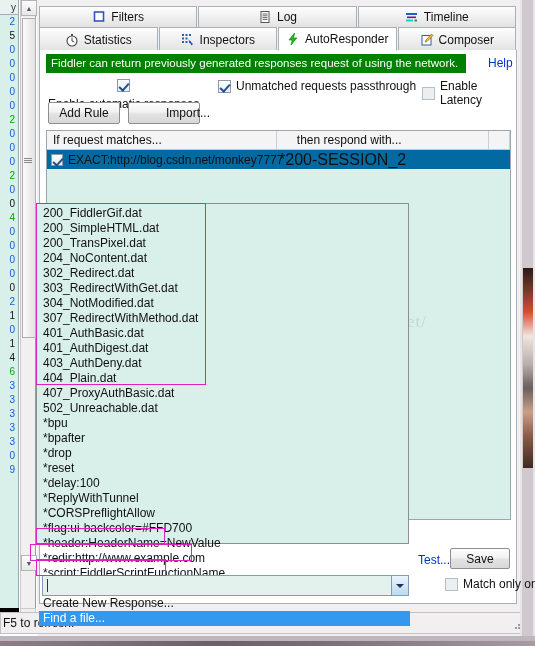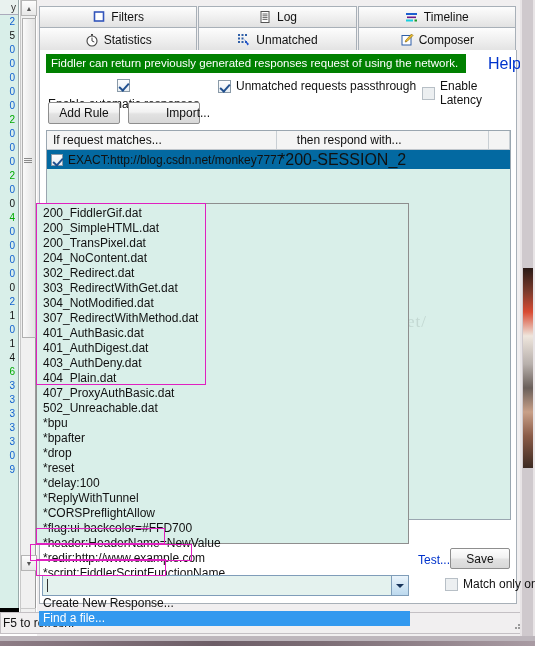--- a/index.html
+++ b/index.html
@@ -103,21 +103,21 @@
 
   
   .banner {
     position: absolute; left: 6px; top: 4px; width: 420px; height: 19px;
     background: #008000; color: #ffffff;
     font-size: 11.5px; line-height: 19px; padding-left: 5px;
     white-space: nowrap; overflow: hidden;
   }
   .help-link {
     position: absolute; left: 448px; top: 4px;
-    color: #0033cc; font-size: 16px; line-height: 19px; cursor: pointer;
+    color: #0033cc; font-size: 12px; line-height: 19px; cursor: pointer;
   }
 
   
   .cbrow { position: absolute; left: 8px; top: 29px; width: 465px; height: 18px; }
   .cbx { position: absolute; display: flex; align-items: center; gap: 5px; font-size: 12px; color:#111; cursor:pointer;}
   .box {
     width: 13px; height: 13px; flex: none;
     border: 1px solid #8a9aa8; background: linear-gradient(#fcfdfe,#e9eff4);
     position: relative;
   }
@@ -361,21 +361,29 @@
                 <rect x="8" y="1" width="2" height="2"></rect>
                 <rect x="1" y="4.5" width="2" height="2"></rect>
                 <rect x="4.5" y="4.5" width="2" height="2"></rect>
                 <rect x="1" y="8" width="2" height="2"></rect>
                 <rect x="4.5" y="8" width="2" height="2"></rect>
                 <rect x="8" y="8" width="2" height="2"></rect>
               </g>
               <path d="M7 6 L12 11 L10.5 12.5 Z" fill="#1a4fd0"></path>
             </svg>
         </span>
-        <span>Unmatched</span>
+        <span>Inspectors</span>
+      </div>
+      <div class="tab active">
+        <span class="tab-ico">
+          <svg width="14" height="14" viewBox="0 0 14 14">
+              <path d="M8.5 1 L3 8 L6.3 8 L5 13 L10.8 6 L7.5 6 Z" fill="#18c018" stroke="#0a8a0a" stroke-width="0.7"></path>
+            </svg>
+        </span>
+        <span>AutoResponder</span>
       </div>
       <div class="tab">
         <span class="tab-ico">
           <svg width="14" height="14" viewBox="0 0 14 14">
               <rect x="2" y="2.5" width="9" height="9.5" fill="#fff" stroke="#2f5fa8" stroke-width="1"></rect>
               <path d="M11.5 1 L13 2.5 L7 8.5 L5.2 9 L5.8 7.2 Z" fill="#f0c030" stroke="#8a6a10" stroke-width="0.7"></path>
             </svg>
         </span>
         <span>Composer</span>
       </div>

